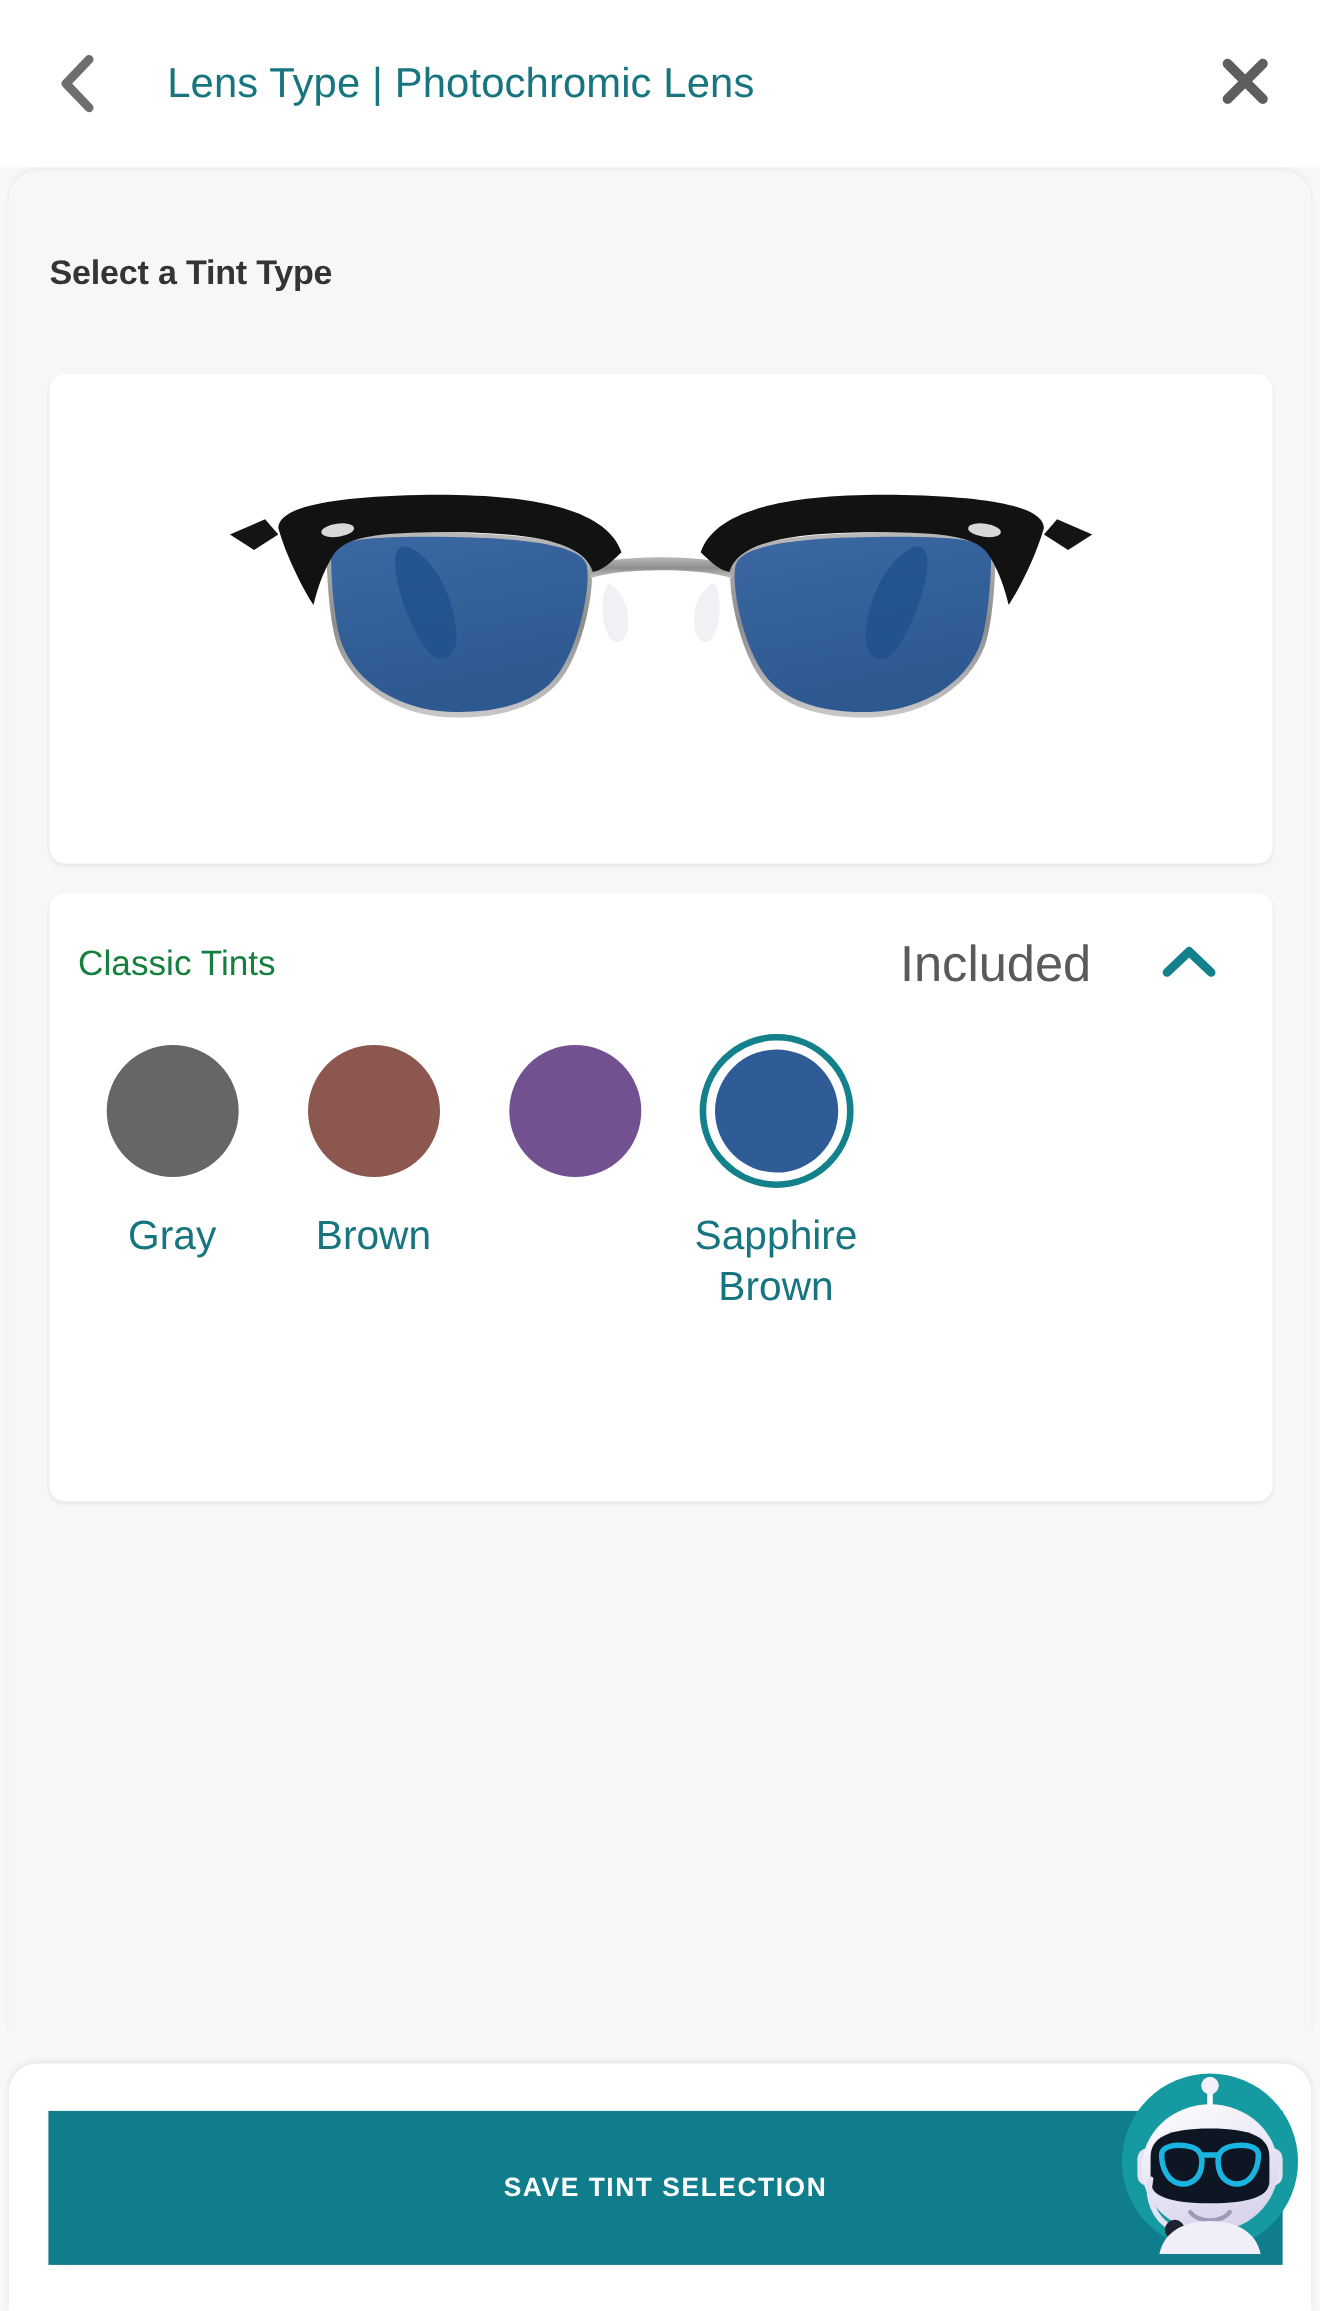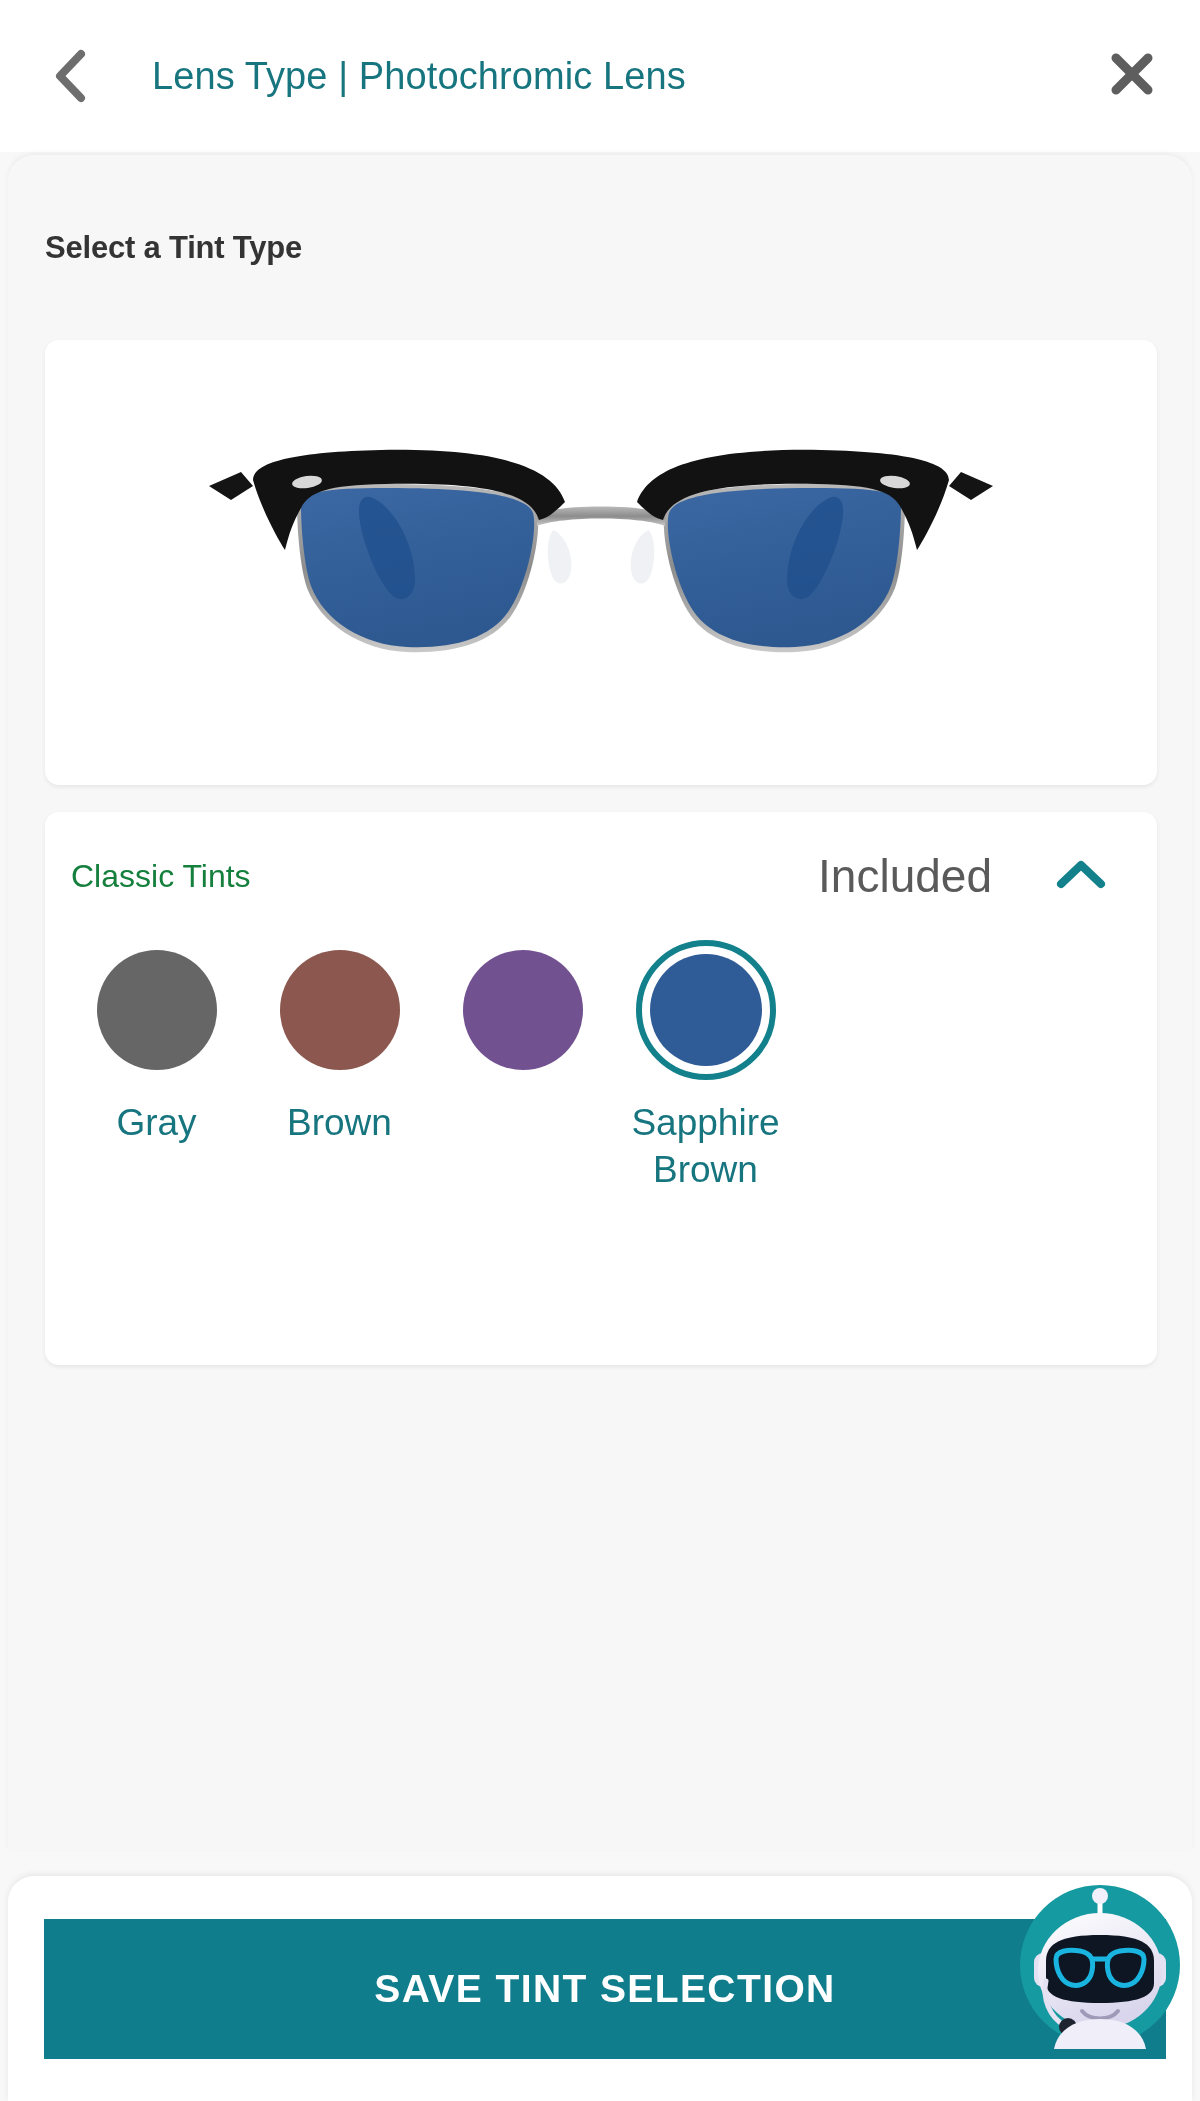--- a/index.html
+++ b/index.html
@@ -147,21 +147,21 @@
     border-radius:26px 26px 0 0;
     box-shadow:0 -2px 6px rgba(0,0,0,0.07);
   }
   .save-btn {
     position:absolute; left:36px; top:43px;
     width:1122px; height:140px;
     background:#107d8c;
     border:none;
     color:#ffffff;
     font-family:"Liberation Sans", sans-serif;
-    font-size:39px; font-weight:bold;
+    font-size:24px; font-weight:bold;
     letter-spacing:1.4px;
     cursor:pointer;
     display:flex; align-items:center; justify-content:center;
   }
   .chatbot {
     position:absolute; right:8px; top:1px;
     width:168px; height:172px;
     cursor:pointer;
   }
   .chatbot svg { display:block; }

